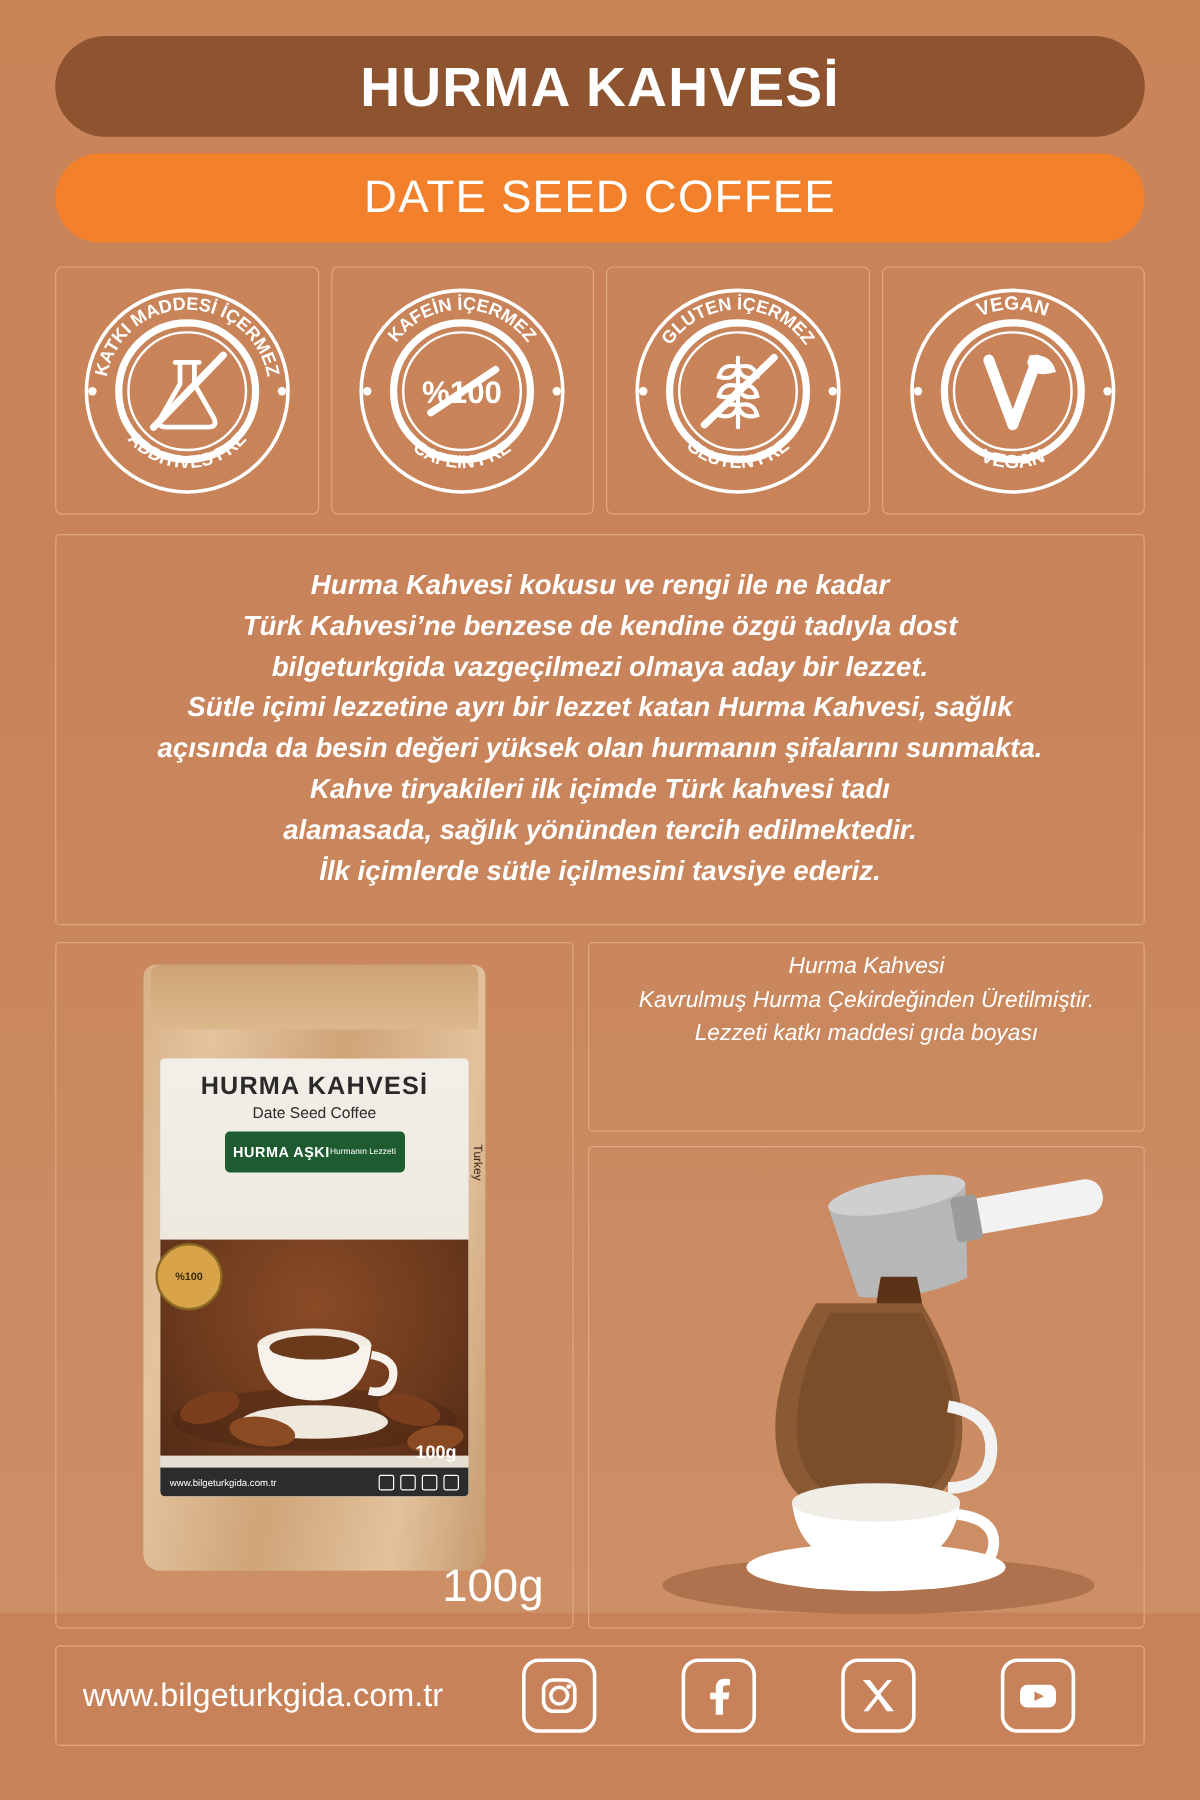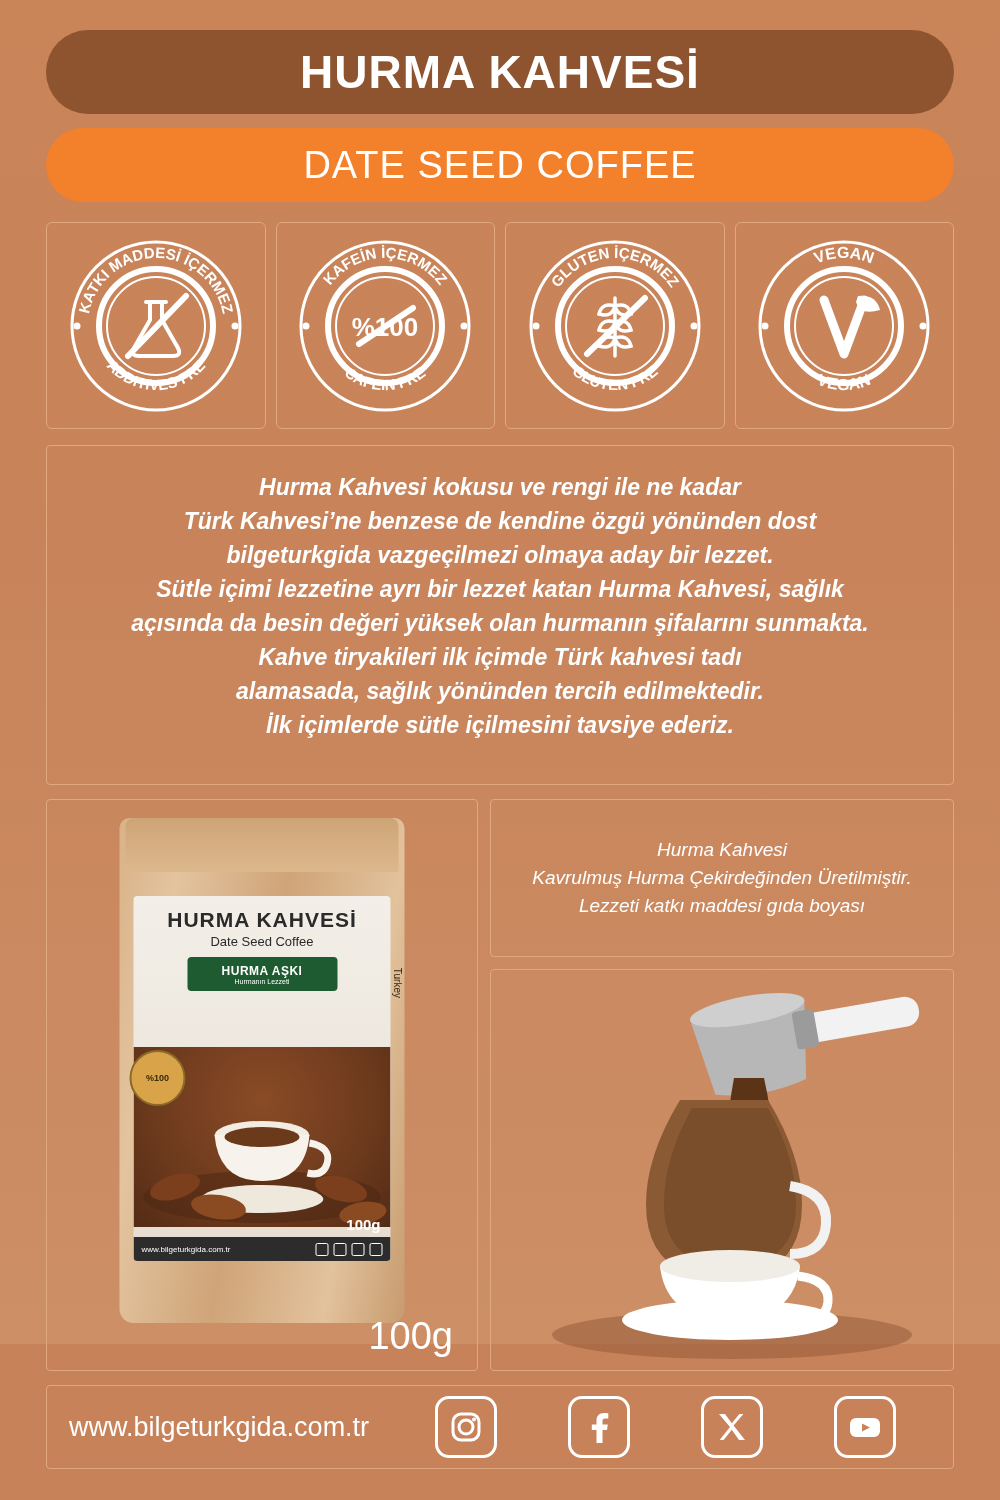--- a/index.html
+++ b/index.html
@@ -47,21 +47,21 @@
     position:relative;
   }
   .badge{
     position:relative;width:180px;height:180px;
   }
   .badge svg{display:block;}
   
   .desc-box{
     margin:16px 28px 0 28px;
     border:1px solid #e0a87f;border-radius:4px;
-    padding:24px 20px 42px 20px;
+    padding:24px 20px 28px 20px;
     text-align:center;
   }
   .desc-box p{
     margin:0;color:#ffffff;font-style:italic;font-weight:bold;
     font-size:23px;line-height:34px;
   }
   
   .mid{
     margin:14px 28px 0 28px;
     display:flex;gap:12px;
@@ -71,21 +71,21 @@
     border:1px solid #e0a87f;border-radius:4px;
     position:relative;overflow:hidden;
   }
   .pack-weight{
     position:absolute;right:24px;bottom:12px;
     color:#ffffff;font-size:38px;
   }
   .right-col{flex:1;display:flex;flex-direction:column;gap:12px;}
   .ingr-box{
     height:158px;border:1px solid #e0a87f;border-radius:4px;
-    display:flex;align-items:center;justify-content:center;
+    display:flex;justify-content:center;
     padding:6px 14px;box-sizing:border-box;
   }
   .ingr-box p{
     margin:0;text-align:center;color:#ffffff;font-style:italic;
     font-size:19px;line-height:28px;
   }
   .pot-box{
     flex:1;border:1px solid #e0a87f;border-radius:4px;
     position:relative;overflow:hidden;
     display:flex;align-items:flex-end;justify-content:center;
@@ -128,21 +128,21 @@
   .label .brand{
     text-align:center;margin-top:12px;color:#2a2a2a;
     font-size:21px;font-weight:bold;letter-spacing:1px;
   }
   .label .brand-sub{
     text-align:center;color:#2a2a2a;font-size:13px;margin-top:2px;
   }
   .label .hurma-askı{
     margin:8px auto 0 auto;width:150px;height:34px;
     background:#1f5b30;border-radius:4px;
-    display:flex;flex-direction:column;align-items:center;justify-content:center;
+    display:flex;flex-direction:row;align-items:center;justify-content:center;
     color:#fff;
   }
   .label .hurma-askı .a{font-size:12px;font-weight:bold;letter-spacing:.5px;}
   .label .hurma-askı .b{font-size:7px;}
   .label .photo{
     position:absolute;left:0;right:0;bottom:34px;height:180px;
     background:radial-gradient(circle at 50% 30%, #8a4b26 0%, #6d3a1d 60%, #532b15 100%);
   }
   .label .weight{
     position:absolute;right:10px;bottom:28px;color:#fff;font-size:15px;font-weight:bold;
@@ -285,21 +285,21 @@
             <textPath href="#arcBot4" startOffset="50%" text-anchor="middle">VEGAN</textPath>
           </text>
         </svg>
       </div>
     </div>
 
   </div>
 
   <div class="desc-box">
     <p>Hurma Kahvesi kokusu ve rengi ile ne kadar</p>
-    <p>Türk Kahvesi’ne benzese de kendine özgü yönünden dost</p>
+    <p>Türk Kahvesi’ne benzese de kendine özgü tadıyla dost</p>
     <p>bilgeturkgida vazgeçilmezi olmaya aday bir lezzet.</p>
     <p>Sütle içimi lezzetine ayrı bir lezzet katan Hurma Kahvesi, sağlık</p>
     <p>açısında da besin değeri yüksek olan hurmanın şifalarını sunmakta.</p>
     <p>Kahve tiryakileri ilk içimde Türk kahvesi tadı</p>
     <p>alamasada, sağlık yönünden tercih edilmektedir.</p>
     <p>İlk içimlerde sütle içilmesini tavsiye ederiz.</p>
   </div>
 
   <div class="mid">
 

